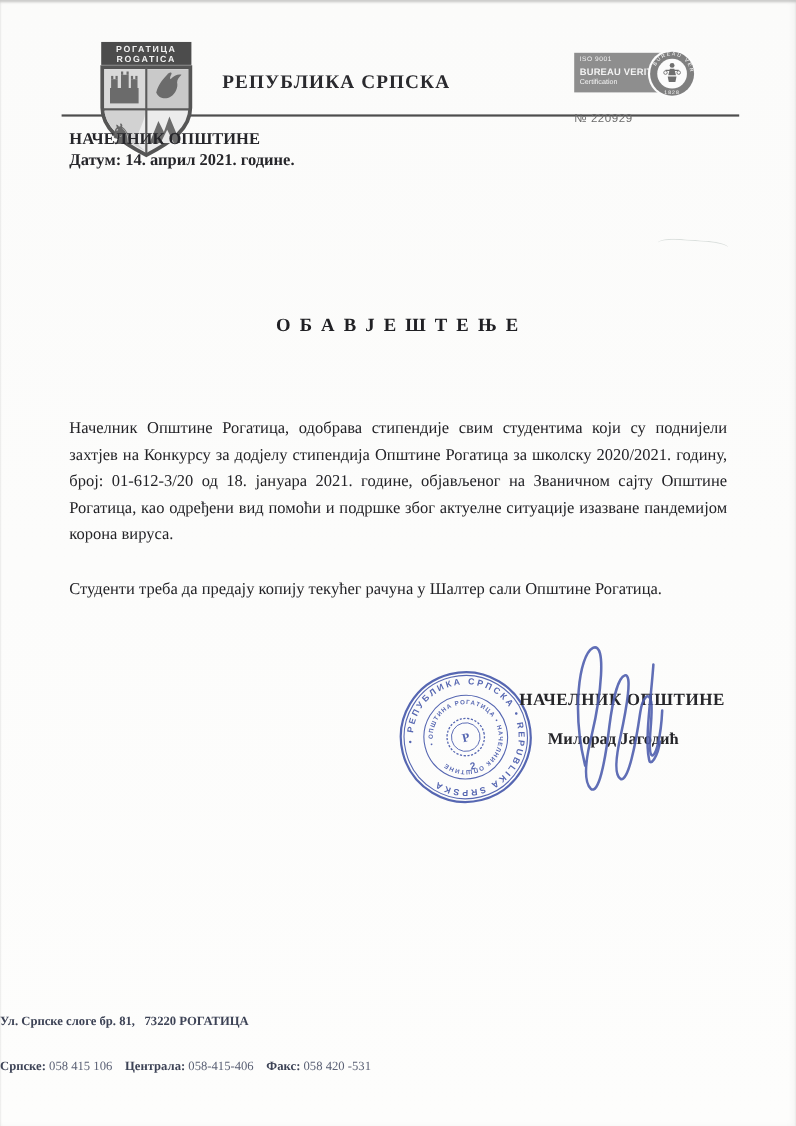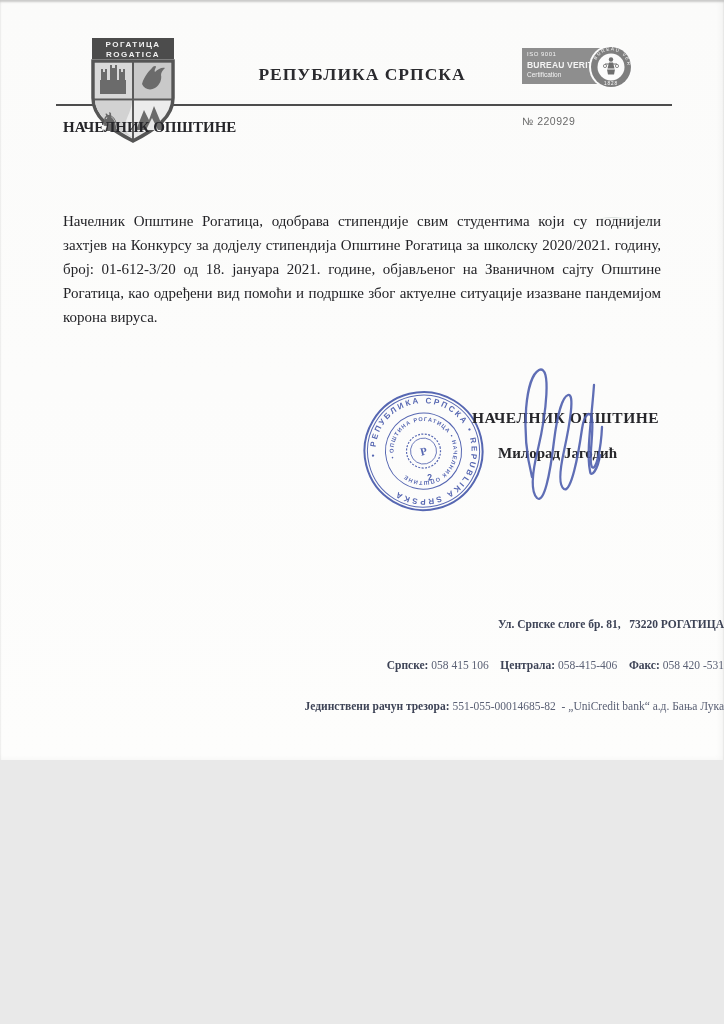--- a/index.html
+++ b/index.html
@@ -1,57 +1,57 @@
 <!DOCTYPE html>
 <html><head>
 <meta charset="utf-8">
 <style>
   * { margin: 0; padding: 0; box-sizing: border-box; }
   html, body { background: #e9e9e9; }
   .page {
     position: relative;
-    width: 724px; height: 760px;
+    width: 724px; height: 1024px;
     margin: 0 auto;
     background: linear-gradient(180deg, #fbfbfa 0%, #fdfdfc 100%);
     font-family: "Liberation Serif", "DejaVu Serif", serif;
     color: #1e1e1e;
     overflow: hidden;
     box-shadow: inset 0 2px 2px rgba(0,0,0,.18), inset -3px 0 6px rgba(0,0,0,.04);
   }
   
   .header { display: flex; padding: 38px 30px 0 30px; height: 104px; }
   .logo-wrap { width: 100px; margin-left: 56px; }
-  .head-center { flex: 1; padding-left: 16px; padding-top: 22px; text-align: center; }
+  .head-center { flex: 1; padding-left: 16px; padding-top: 22px; }
   .head-center .org-line { font-weight: bold; font-size: 17.5px; letter-spacing: 1px; line-height: 28px; color: #2a2a2e; }
   .head-right { width: 172px; padding-top: 6px; }
   .badge { position: relative; width: 110px; height: 44px; }
   .badge-rect { position: absolute; left: 0; top: 4px; width: 92px; height: 36px; background: #8e8e8e; color: #f4f4f4; padding: 3px 5px; }
   .badge-rect .iso { font-family: "Liberation Sans", sans-serif; font-size: 6px; letter-spacing: .5px; }
   .badge-rect .bv { font-family: "Liberation Sans", sans-serif; font-size: 8.5px; font-weight: bold; margin-top: 3px; letter-spacing: .2px; }
   .badge-rect .cert { font-family: "Liberation Sans", sans-serif; font-size: 6.5px; margin-top: 1px; }
   .badge-circle { position: absolute; left: 66px; top: 0; }
-  .doc-number { margin-top: 27px; font-family: "Liberation Sans", sans-serif; font-size: 10.5px; color: #6a6a6a; letter-spacing: .5px; }
+  .doc-number { margin-top: 14px; font-family: "Liberation Sans", sans-serif; font-size: 10.5px; color: #6a6a6a; letter-spacing: .5px; }
   .rule { border: 0; border-top: 2px solid #4d4d4d; margin: 0 52px 0 56px; }
   
   .meta { margin: 12px 63px 0 63px; }
   .meta div { font-weight: bold; font-size: 15px; line-height: 19px; color: #26262a; }
   
   .doc-title { text-align: center; margin-top: 130px; font-weight: bold; font-size: 17px; letter-spacing: 2px; color: #202024; }
   .body-text { margin: 72px 63px 0 63px; }
   .body-text p { font-size: 15px; line-height: 24px; text-align: justify; color: #232327; }
   .body-text p + p { margin-top: 26px; text-align: left; }
   
   .sig-area { position: relative; height: 230px; margin-top: 28px; }
   .stamp { position: absolute; left: 362px; top: 32px; transform: rotate(-14deg); opacity: .88; }
   .sig-titles { position: absolute; left: 472px; top: 52px; }
   .sig-titles .sig-office { font-weight: bold; font-size: 15.5px; letter-spacing: .5px; color: #26262a; }
   .sig-titles .sig-name { font-weight: bold; font-size: 15px; margin-top: 18px; margin-left: 26px; color: #26262a; }
   .autograph { position: absolute; left: 506px; top: 0px; }
   
-  .footer { position: absolute; left: 0; right: 0; bottom: 20px; text-align: right;
+  .footer { position: absolute; left: 0; right: 0; bottom: 20px; text-align: left;
             color: #3d4356; font-size: 11.5px; line-height: 13.5px; white-space: pre; }
   .footer .b { font-weight: bold; }
   .footer .v { color: #5b6175; font-family: Liberation Serif, serif; }
   .footer-line { margin-top: .5px; }
   
   .scan-mark { position: absolute; left: 598px; top: 218px; width: 64px; height: 10px;
                border-top: 1px solid rgba(120,140,130,.25); border-radius: 50%/8px; transform: rotate(4deg); }
 </style>
 </head>
 <body>
@@ -135,25 +135,28 @@
         </div>
       </div>
       <div class="doc-number">№ 220929</div>
     </div>
   </div>
 
   <hr class="rule">
 
   <div class="meta">
     <div>НАЧЕЛНИК ОПШТИНЕ</div>
-  </div>
-
+    <div>Датум: 14. април 2021. године.</div>
+  </div>
+
+  <div class="doc-title">О Б А В Ј Е Ш Т Е Њ Е</div>
 
   <div class="body-text">
     <p>Начелник Општине Рогатица, одобрава стипендије свим студентима који су поднијели захтјев на Конкурсу за додјелу стипендија Општине Рогатица за школску 2020/2021. годину, број: 01-612-3/20 од 18. јануара 2021. године, објављеног на Званичном сајту Општине Рогатица, као одређени вид помоћи и подршке због актуелне ситуације изазване пандемијом корона вируса.</p>
+    <p>Студенти треба да предају копију текућег рачуна у Шалтер сали Општине Рогатица.</p>
   </div>
 
   <div class="sig-area">
 
     <div class="stamp">
       <svg width="124" height="124" viewBox="0 0 124 124">
         <g stroke="#4053a8" fill="none">
           <circle cx="62" cy="62" r="59" stroke-width="2"></circle>
           <circle cx="62" cy="62" r="56" stroke-width="1"></circle>
           <circle cx="62" cy="62" r="38" stroke-width="1"></circle>
@@ -188,16 +191,15 @@
         </g>
       </svg>
     </div>
   </div>
 
   <div class="scan-mark"></div>
 
   <div class="footer">
     <div class="footer-line b">Ул. Српске слоге бр. 81,   73220 РОГАТИЦА</div>
     <div class="footer-line"><span class="b">Српске:</span><span class="v"> 058 415 106    </span><span class="b">Централа:</span><span class="v"> 058-415-406    </span><span class="b">Факс:</span><span class="v"> 058 420 -531</span></div>
-    <div class="footer-line"><span class="b">Јединствени рачун трезора:</span><span class="v"> 551-055-00014685-82  - „UniCredit bank“ а.д. Бања Лука</span></div>
   </div>
 
 </div>
 
 </body></html>

